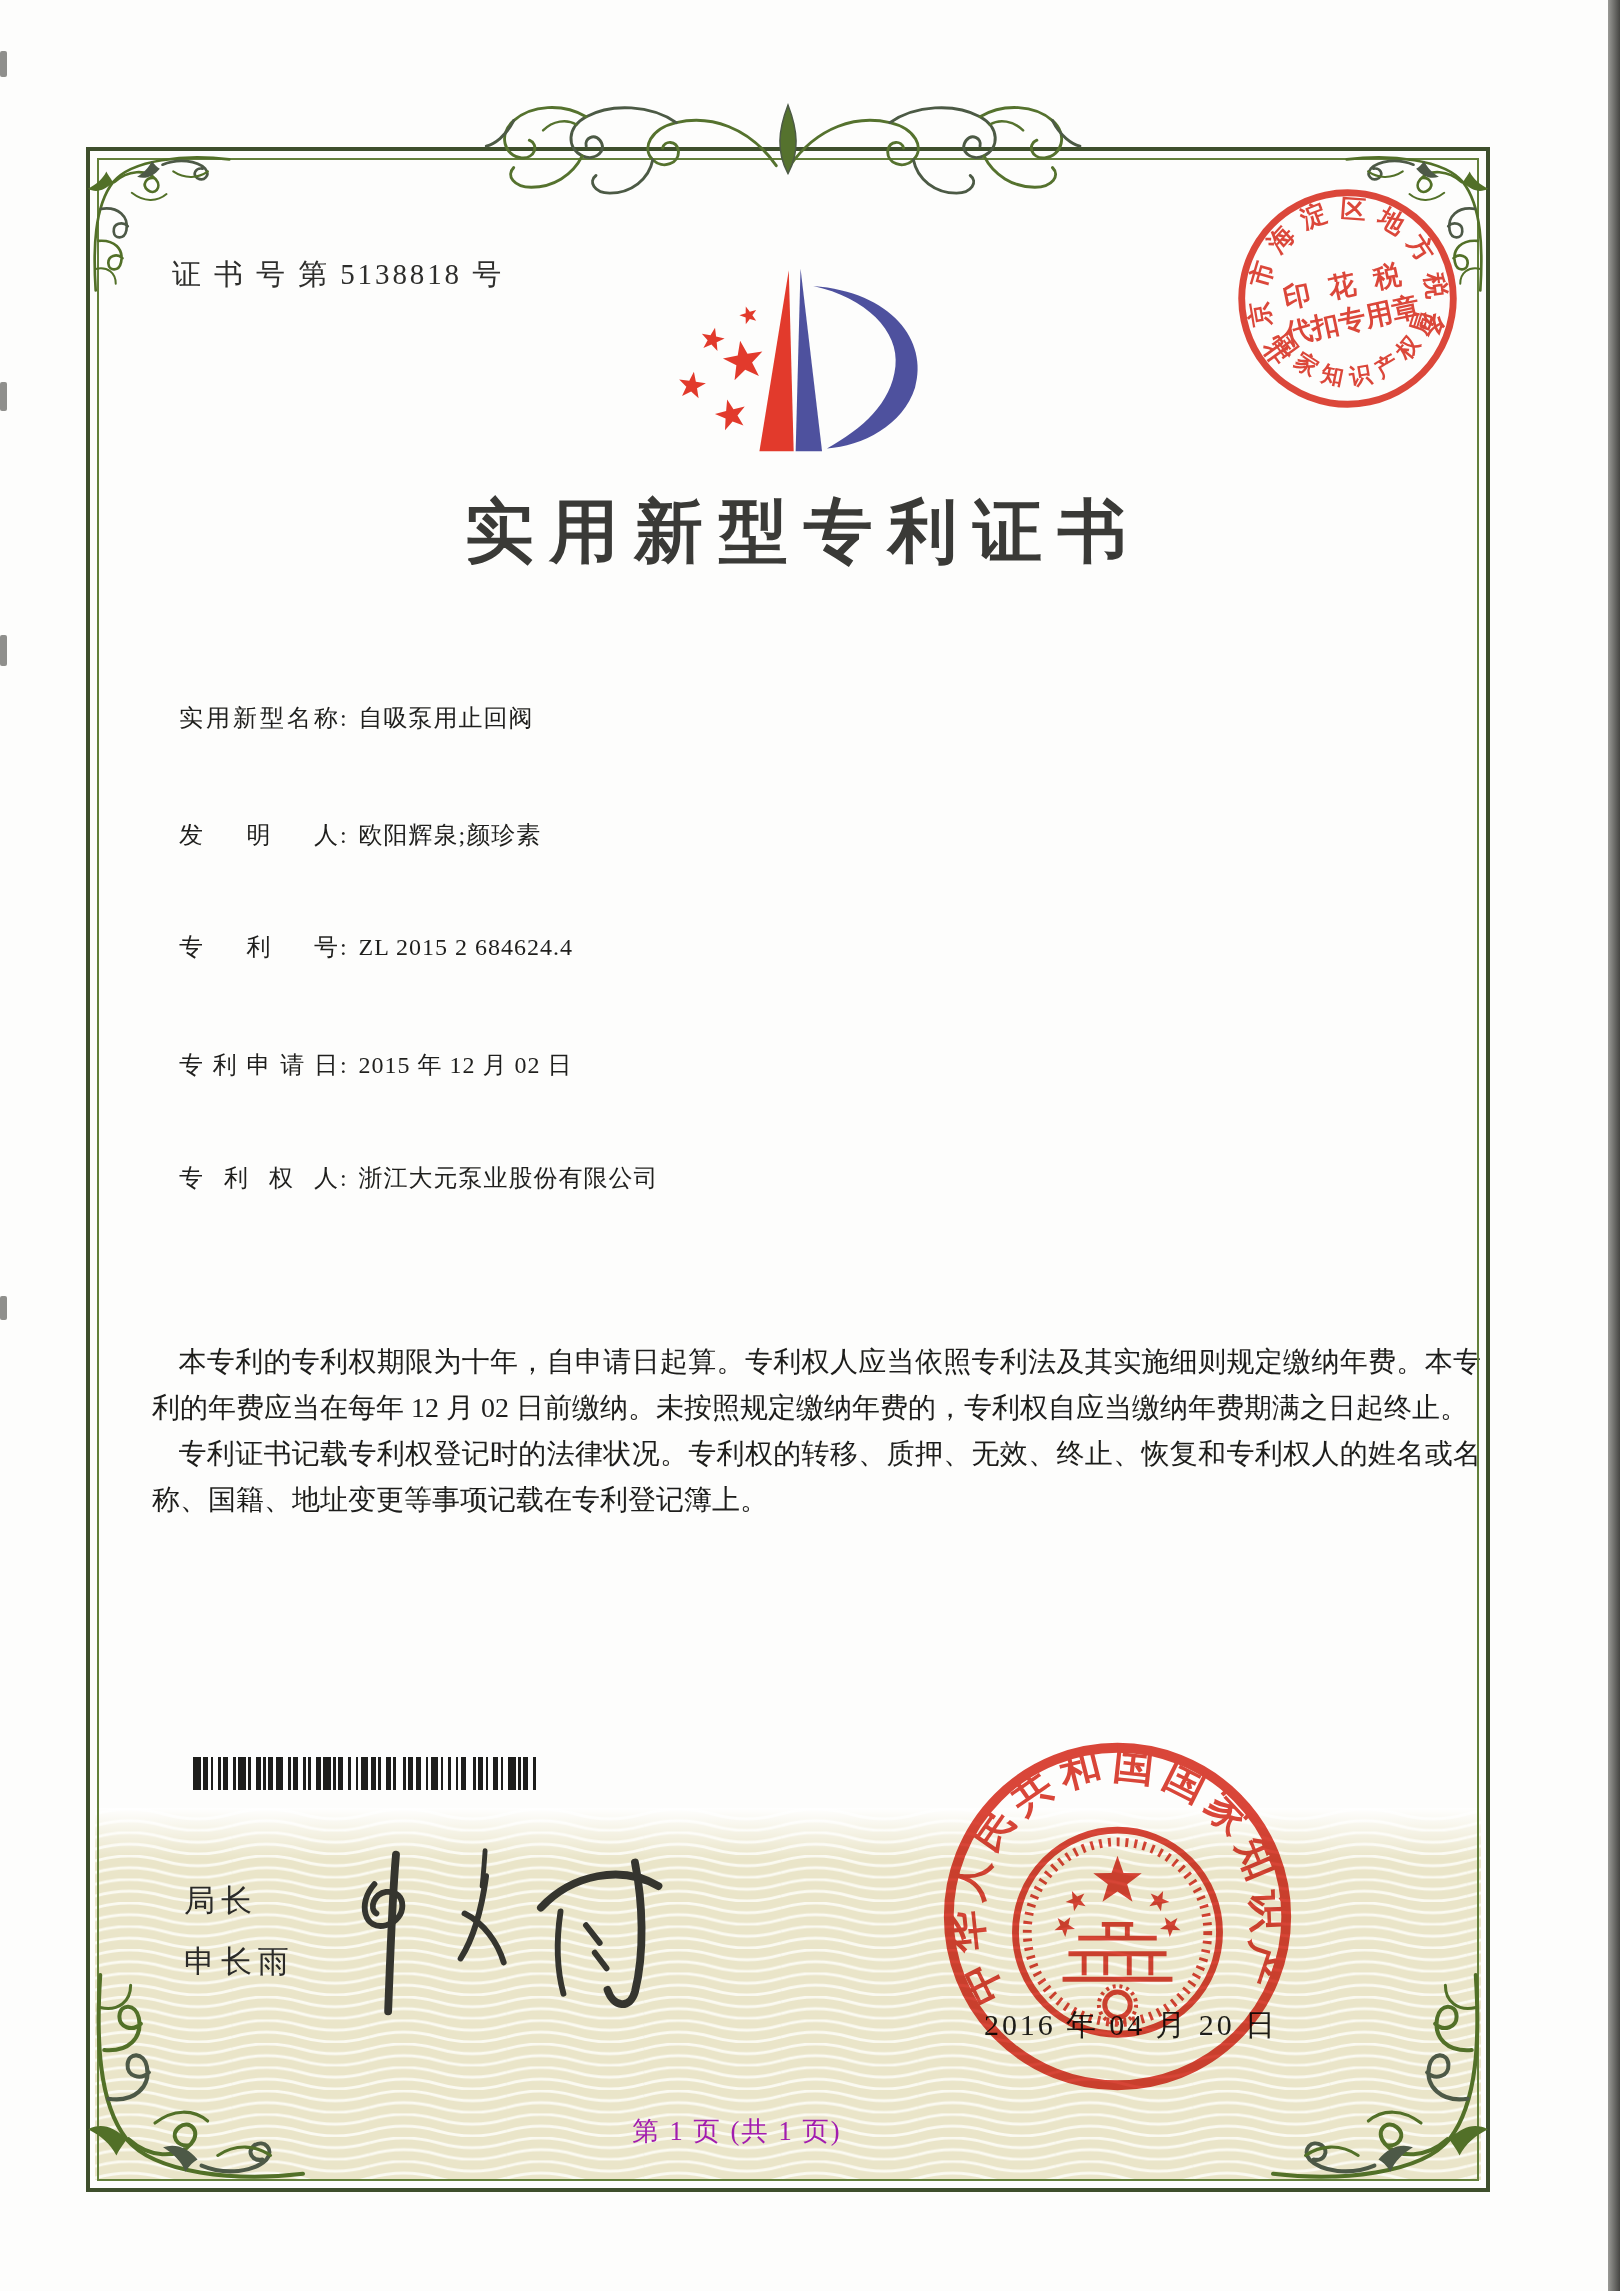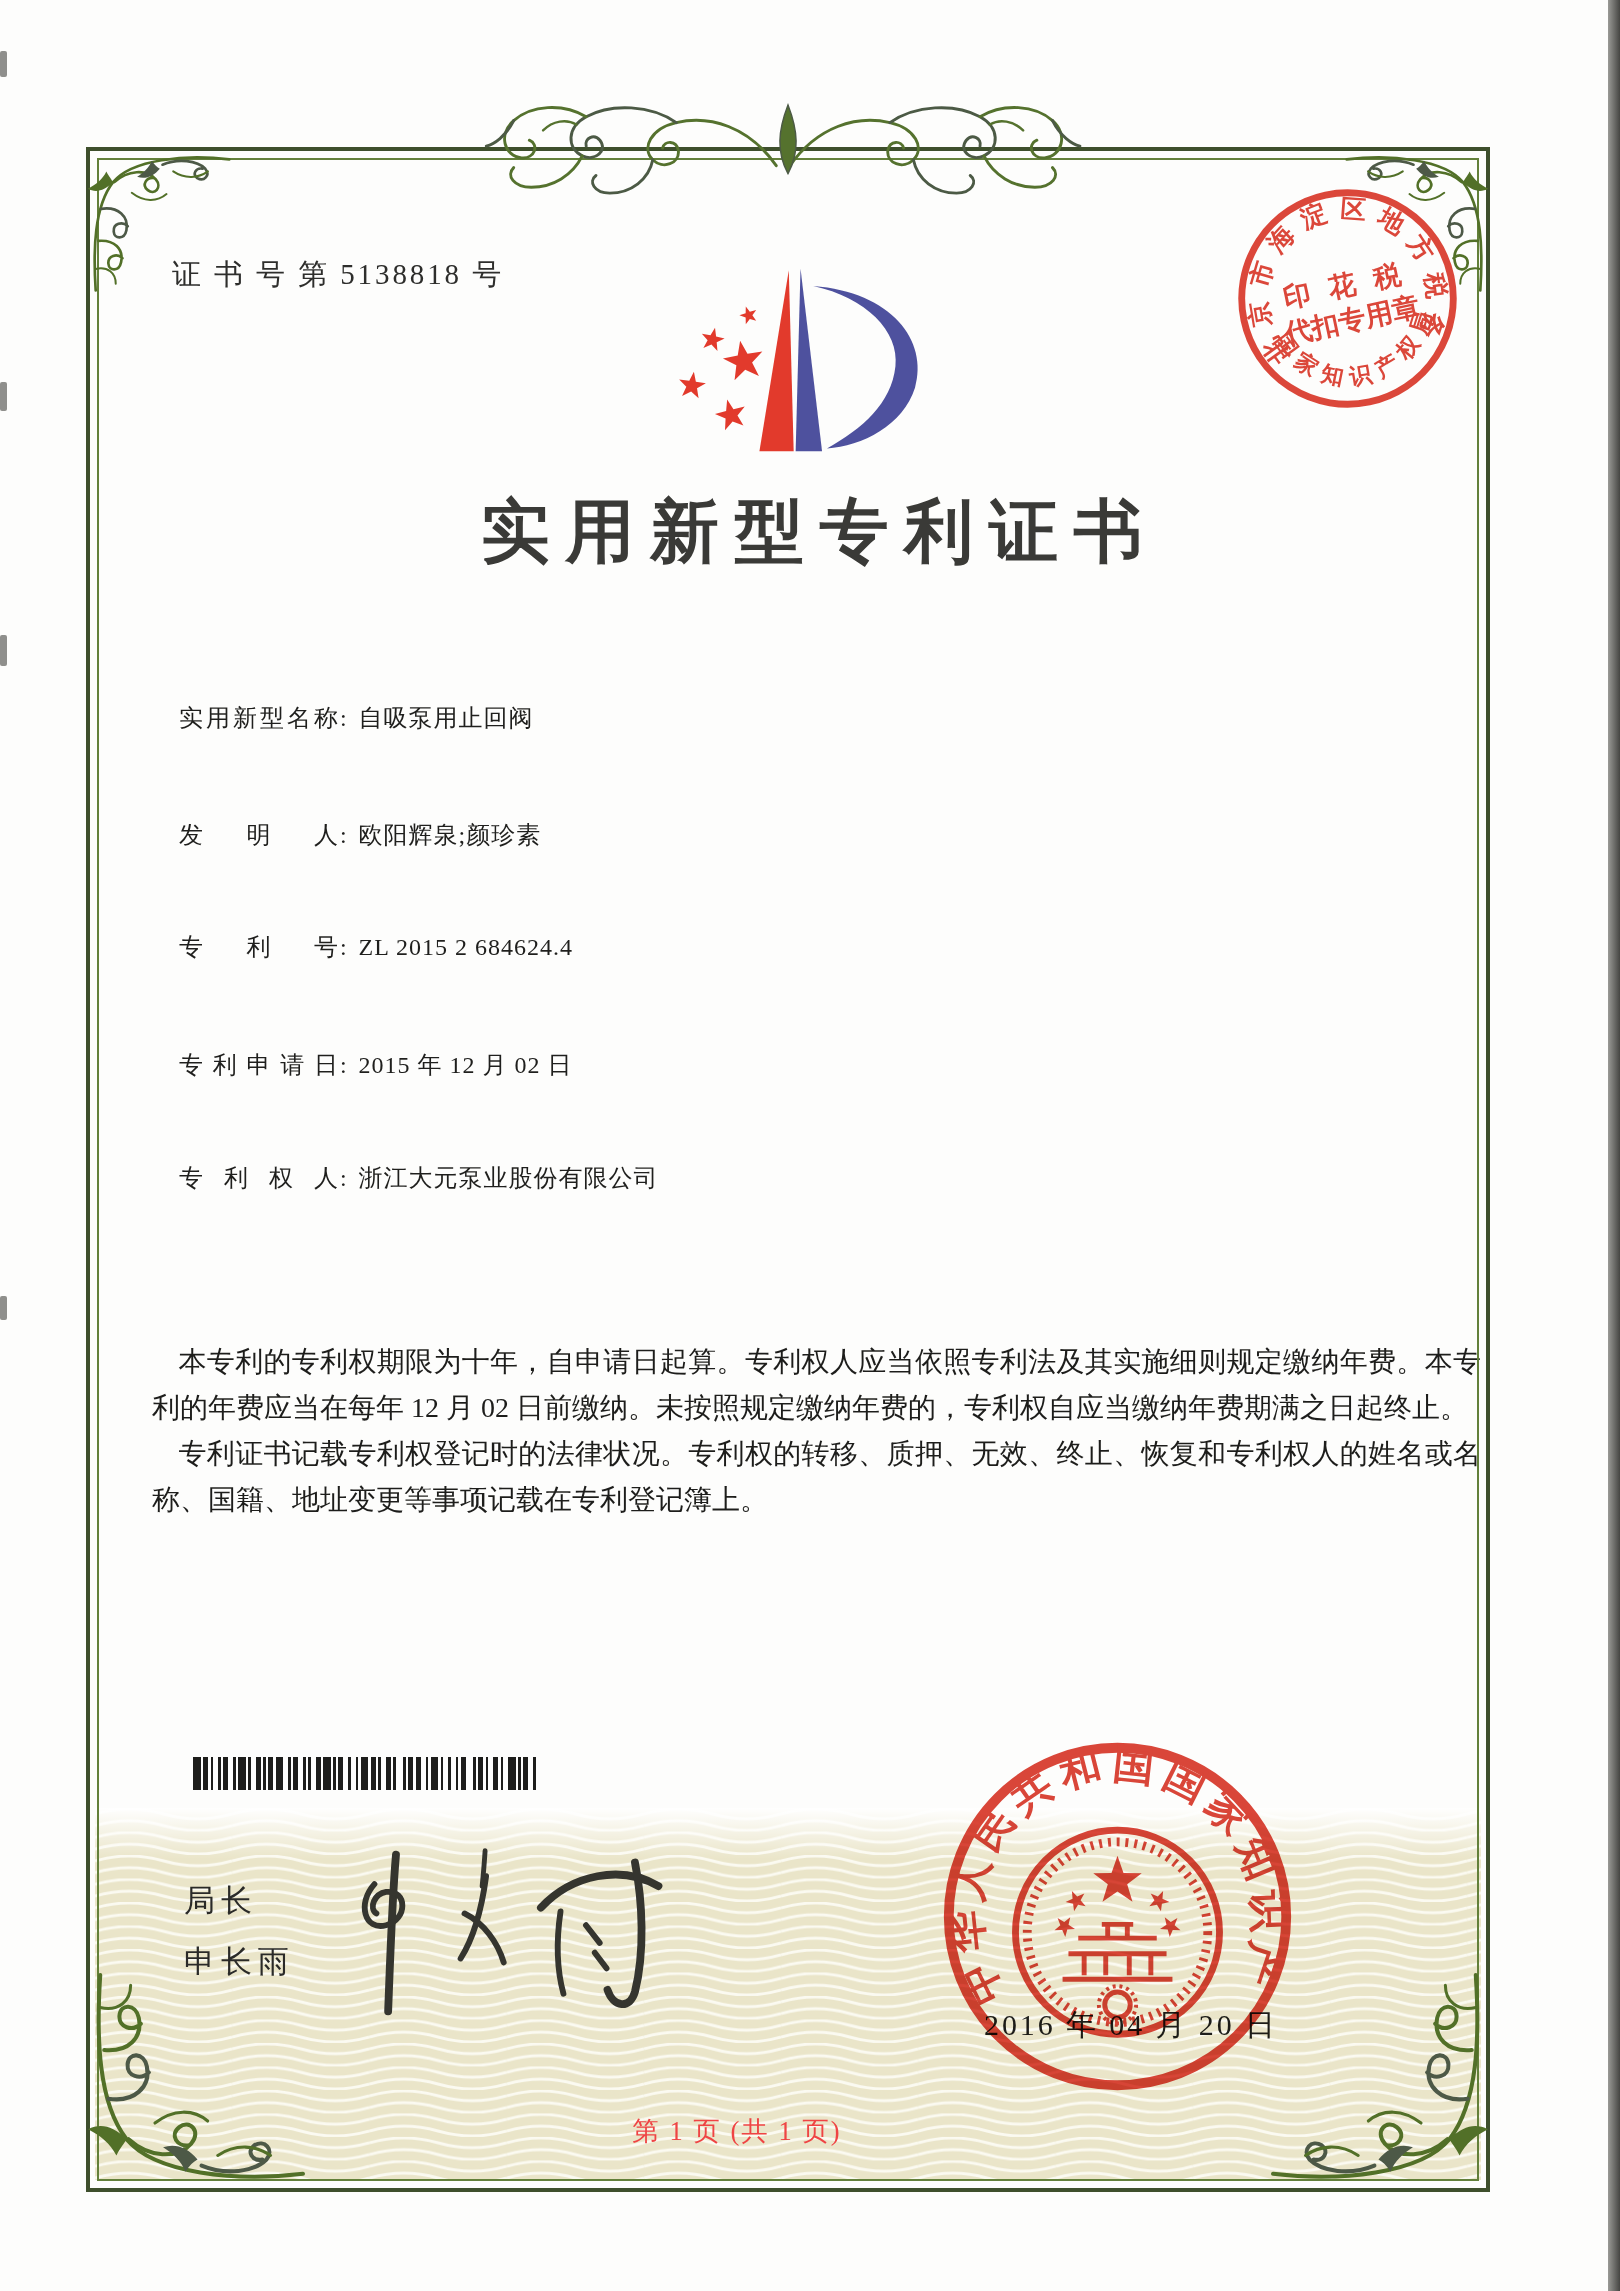--- a/index.html
+++ b/index.html
@@ -29,21 +29,21 @@
   .c-tl{left:-4.9px;top:-4.9px;width:147px;height:147px;transform:scaleY(-1);}
   .c-tr{right:-4.9px;top:-4.9px;width:147px;height:147px;transform:scale(-1,-1);}
   .dragon{position:absolute;left:50%;top:-56px;transform:translateX(-50%);width:627px;height:112px;z-index:6;}
 
   
   .cert-no{position:absolute;left:172px;top:255px;font-size:29px;color:#2e2e2c;
            letter-spacing:2.9px;z-index:2;}
   .logo{position:absolute;left:629px;top:241px;width:300px;height:227px;z-index:2;}
   .tax-stamp{position:absolute;left:1228px;top:179px;width:239px;height:239px;z-index:4;opacity:.93;}
   .title{position:absolute;left:98px;top:486px;width:1411px;text-align:center;font-size:69px;
-         font-weight:700;color:#3a3a37;letter-spacing:15.7px;z-index:2;margin-left:16px;}
+         font-weight:700;color:#3a3a37;letter-spacing:15.7px;z-index:2;}
 
   
   .field{position:absolute;left:179px;font-size:24px;color:#1f1f1d;z-index:2;white-space:nowrap;}
   .field .lbl{display:inline-block;width:159px;text-align:justify;text-align-last:justify;
               -moz-text-align-last:justify;text-justify:inter-character;}
   .field .sep{display:inline-block;margin:0 11.8px 0 2px;}
   .field .val{letter-spacing:1px;}
   .f0{top:702px}.f1{top:819px}.f2{top:931px}.f3{top:1049px}.f4{top:1162px}.f5{top:1275px}
 
   
@@ -60,21 +60,21 @@
   .d-role{top:1880px}.d-name{top:1941px}
   .sig{position:absolute;left:339px;top:1841px;width:349px;height:190px;z-index:3;}
 
   
   .seal{position:absolute;left:937px;top:1736px;width:361px;height:361px;z-index:3;
         mix-blend-mode:multiply;opacity:.94;}
   .seal-date{position:absolute;left:984px;top:2005px;font-size:30px;color:#1e1e1c;z-index:4;
              letter-spacing:2.9px;mix-blend-mode:multiply;}
 
   .footer{position:absolute;left:0;top:2113px;width:1474px;text-align:center;font-size:26.5px;
-          color:#ef4444;letter-spacing:2px;z-index:2;}
+          color:#a21caf;letter-spacing:2px;z-index:2;}
 </style>
 </head>
 <body>
 
 <div class="stage">
 
   <svg width="0" height="0" style="position:absolute" aria-hidden="true">
     <defs>
       <path id="starp" d="M0,-10 L2.35,-3.24 9.51,-3.09 3.8,1.24 5.88,8.09 0,4 -5.88,8.09 -3.8,1.24 -9.51,-3.09 -2.35,-3.24 Z"></path>
       <symbol id="cornerOrn" viewBox="0 0 220 220">

